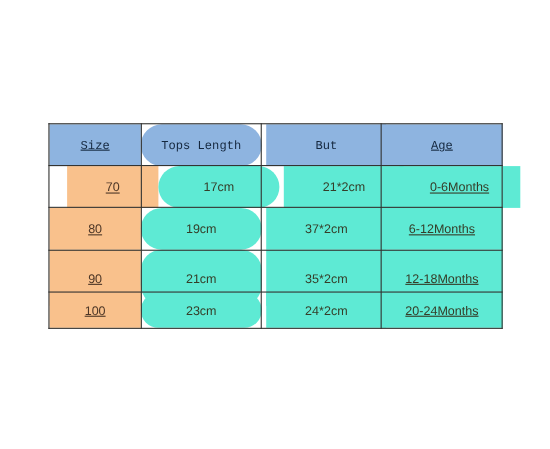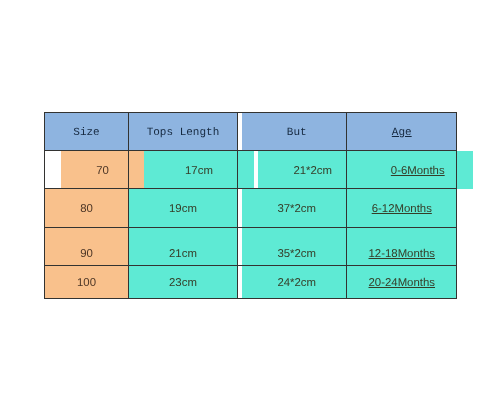--- a/index.html
+++ b/index.html
@@ -31,22 +31,22 @@
     display:flex;
     align-items:center;
     justify-content:center;
     box-sizing:border-box;
     line-height:1;
     white-space:nowrap;
     padding-top:4px;      
   }
 
   
-  .col-size        { left:44.7px;  width:83.6px;  }
-  .col-tops-length { left:128.3px; width:109.3px; }
+  .col-size        { left:44.7px;  width:83.6px;text-decoration:underline;  }
+  .col-tops-length { left:128.3px; width:109.3px;border-radius:19px; }
   .col-but         { left:242px; width:109.4px; }
   .col-age         { left:347px;   width:109.5px;text-decoration:underline; }
 
   
   .row-header { top:112.5px; }
   .row-1      { top:150.5px; }
   .row-2      { top:189px;   }
   .row-3      { top:227.4px; }
   .row-4      { top:265.6px; }
   .row-header .cell { height:38.0px; }

